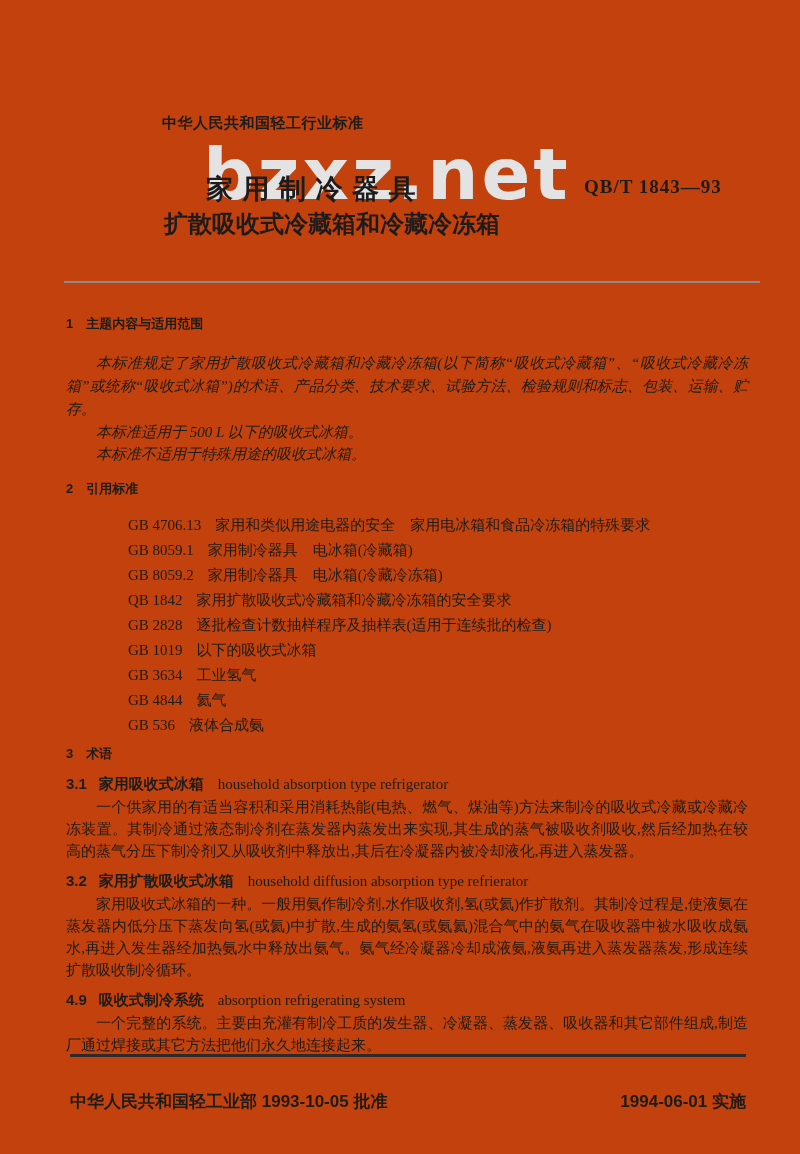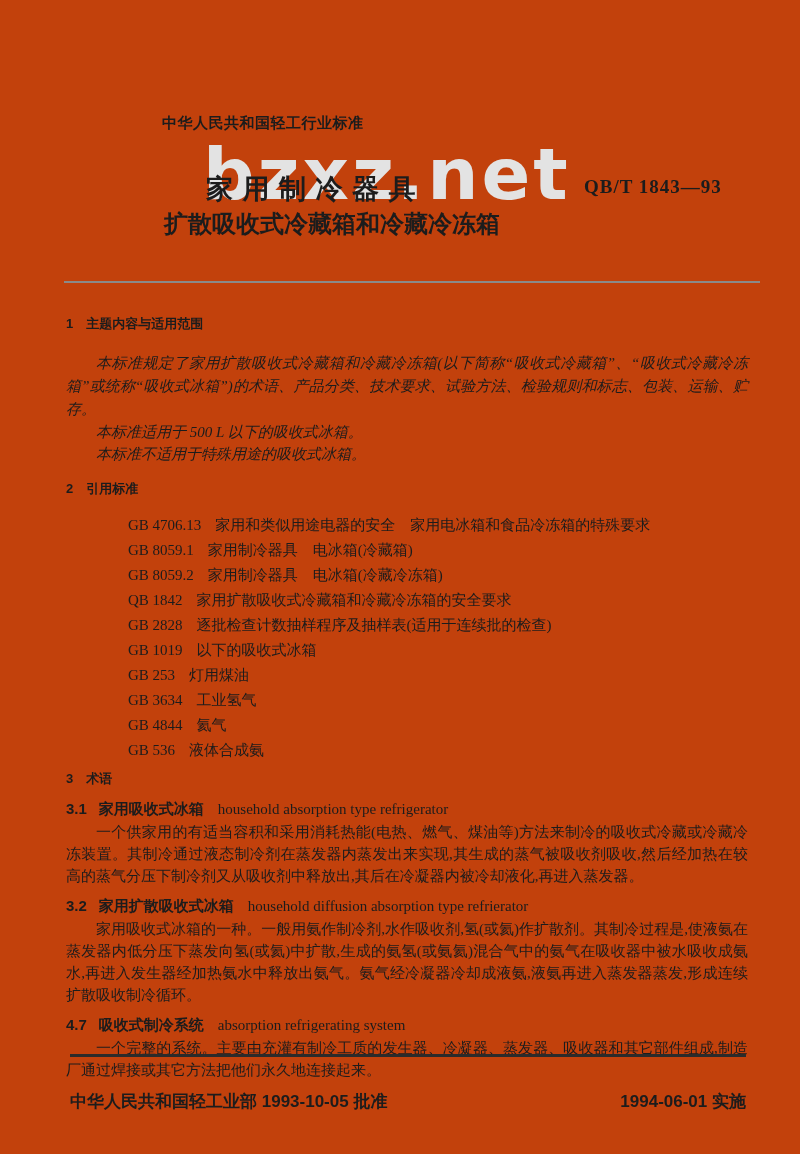--- a/index.html
+++ b/index.html
@@ -168,21 +168,20 @@
     <p class="body-para single">本标准不适用于特殊用途的吸收式冰箱。</p>
 
     <div class="sec-heading sec2">2　引用标准</div>
     <div class="ref-list">
       <div class="ref-row"><span class="ref-code">GB 4706.13</span><span class="ref-title">家用和类似用途电器的安全　家用电冰箱和食品冷冻箱的特殊要求</span></div>
       <div class="ref-row"><span class="ref-code">GB 8059.1</span><span class="ref-title">家用制冷器具　电冰箱(冷藏箱)</span></div>
       <div class="ref-row"><span class="ref-code">GB 8059.2</span><span class="ref-title">家用制冷器具　电冰箱(冷藏冷冻箱)</span></div>
       <div class="ref-row"><span class="ref-code">QB 1842</span><span class="ref-title">家用扩散吸收式冷藏箱和冷藏冷冻箱的安全要求</span></div>
       <div class="ref-row"><span class="ref-code">GB 2828</span><span class="ref-title">逐批检查计数抽样程序及抽样表(适用于连续批的检查)</span></div>
       <div class="ref-row"><span class="ref-code">GB 1019</span><span class="ref-title">以下的吸收式冰箱</span></div>
-      <div class="ref-row"><span class="ref-code">GB 253</span><span class="ref-title">灯用煤油</span></div>
       <div class="ref-row"><span class="ref-code">GB 3634</span><span class="ref-title">工业氢气</span></div>
       <div class="ref-row"><span class="ref-code">GB 4844</span><span class="ref-title">氦气</span></div>
       <div class="ref-row"><span class="ref-code">GB 536</span><span class="ref-title">液体合成氨</span></div>
     </div>
 
     <div class="sec-heading sec3">3　术语</div>
 
     <div class="term-block">
       <div class="term-head">
         <span class="term-no">3.1</span><span class="term-zh">家用吸收式冰箱</span><span class="term-en">household absorption type refrigerator</span>
@@ -192,21 +191,21 @@
 
     <div class="term-block">
       <div class="term-head">
         <span class="term-no">3.2</span><span class="term-zh">家用扩散吸收式冰箱</span><span class="term-en">household diffusion absorption type refrierator</span>
       </div>
       <p class="term-def">家用吸收式冰箱的一种。一般用氨作制冷剂,水作吸收剂,氢(或氦)作扩散剂。其制冷过程是,使液氨在蒸发器内低分压下蒸发向氢(或氦)中扩散,生成的氨氢(或氨氦)混合气中的氨气在吸收器中被水吸收成氨水,再进入发生器经加热氨水中释放出氨气。氨气经冷凝器冷却成液氨,液氨再进入蒸发器蒸发,形成连续扩散吸收制冷循环。</p>
     </div>
 
     <div class="term-block">
       <div class="term-head">
-        <span class="term-no">4.7</span><span class="term-zh">吸收式制冷系统</span><span class="term-en">absorption refrigerating system</span>
+        <span class="term-no">4.9</span><span class="term-zh">吸收式制冷系统</span><span class="term-en">absorption refrigerating system</span>
       </div>
       <p class="term-def">一个完整的系统。主要由充灌有制冷工质的发生器、冷凝器、蒸发器、吸收器和其它部件组成,制造厂通过焊接或其它方法把他们永久地连接起来。</p>
     </div>
 
   </div>
 
   <div class="footer-rule"></div>
   <div class="footer">
     <span>中华人民共和国轻工业部 1993-10-05 批准</span>
     <span>1994-06-01 实施</span>

